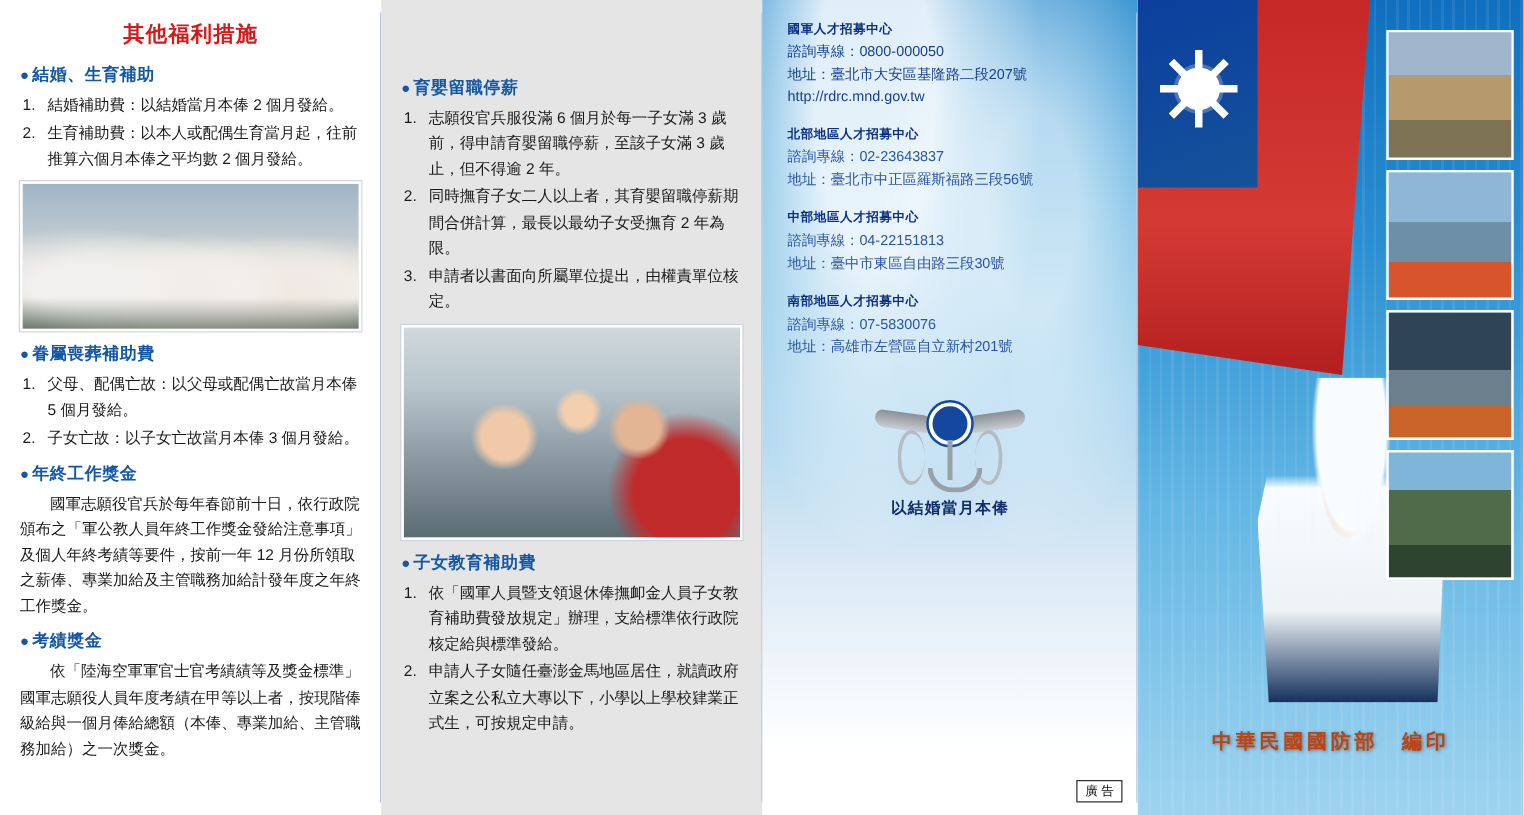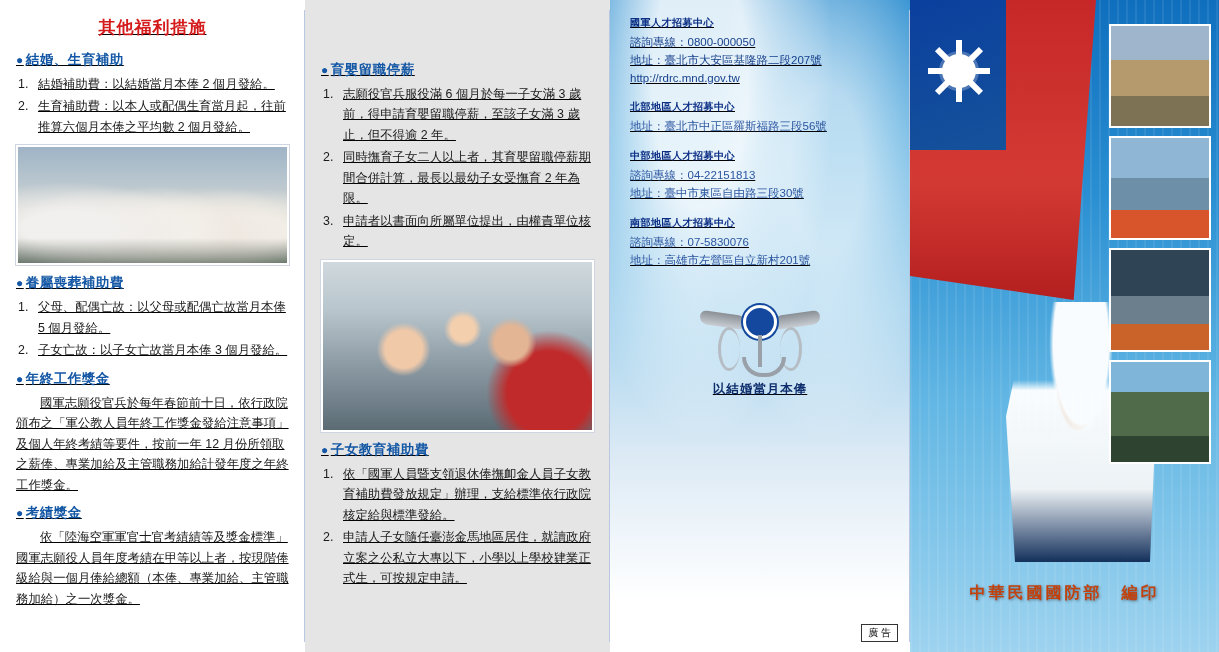--- a/index.html
+++ b/index.html
@@ -11,21 +11,21 @@
     overflow:hidden;
   }
   .brochure {
     position:relative;
     width:1219px; height:652px;
     display:flex;
     flex-direction:row;
   }
 
   
-  .panel { position:relative; height:652px;text-decoration:underline; }
+  .panel { position:relative; height:652px; }
   .panel-1 { width:305px; background:#fff; padding:14px 16px 10px 16px; }
   .panel-2 { width:305px; background:#e5e5e5; padding:14px 16px 10px 16px; }
   .panel-3 { width:300px; }
   .panel-4 { width:309px; }
 
   .vline {
     position:absolute; top:10px; bottom:10px; width:1px;
     background:#b9c7e0;
   }
 
@@ -372,20 +372,21 @@
 
     <div class="org">
       <div class="org-name">國軍人才招募中心</div>
       <div class="org-line">諮詢專線：0800-000050</div>
       <div class="org-line">地址：臺北市大安區基隆路二段207號</div>
       <div class="org-line">http://rdrc.mnd.gov.tw</div>
     </div>
 
     <div class="org">
       <div class="org-name">北部地區人才招募中心</div>
+      <div class="org-line dim">諮詢專線：02-23643837</div>
       <div class="org-line dim">地址：臺北市中正區羅斯福路三段56號</div>
     </div>
 
     <div class="org">
       <div class="org-name">中部地區人才招募中心</div>
       <div class="org-line dim">諮詢專線：04-22151813</div>
       <div class="org-line dim">地址：臺中市東區自由路三段30號</div>
     </div>
 
     <div class="org">

